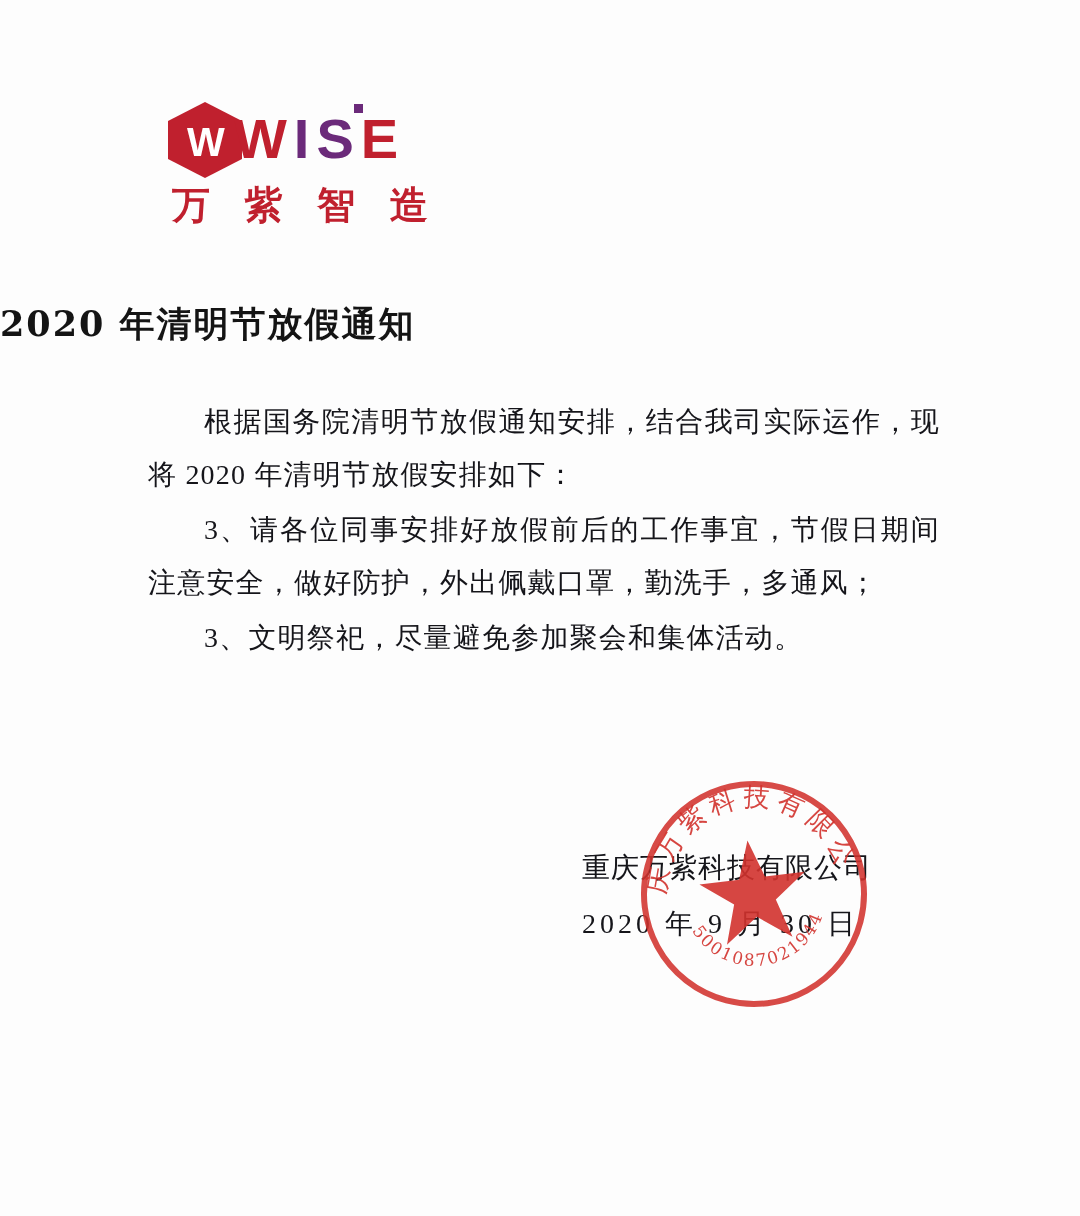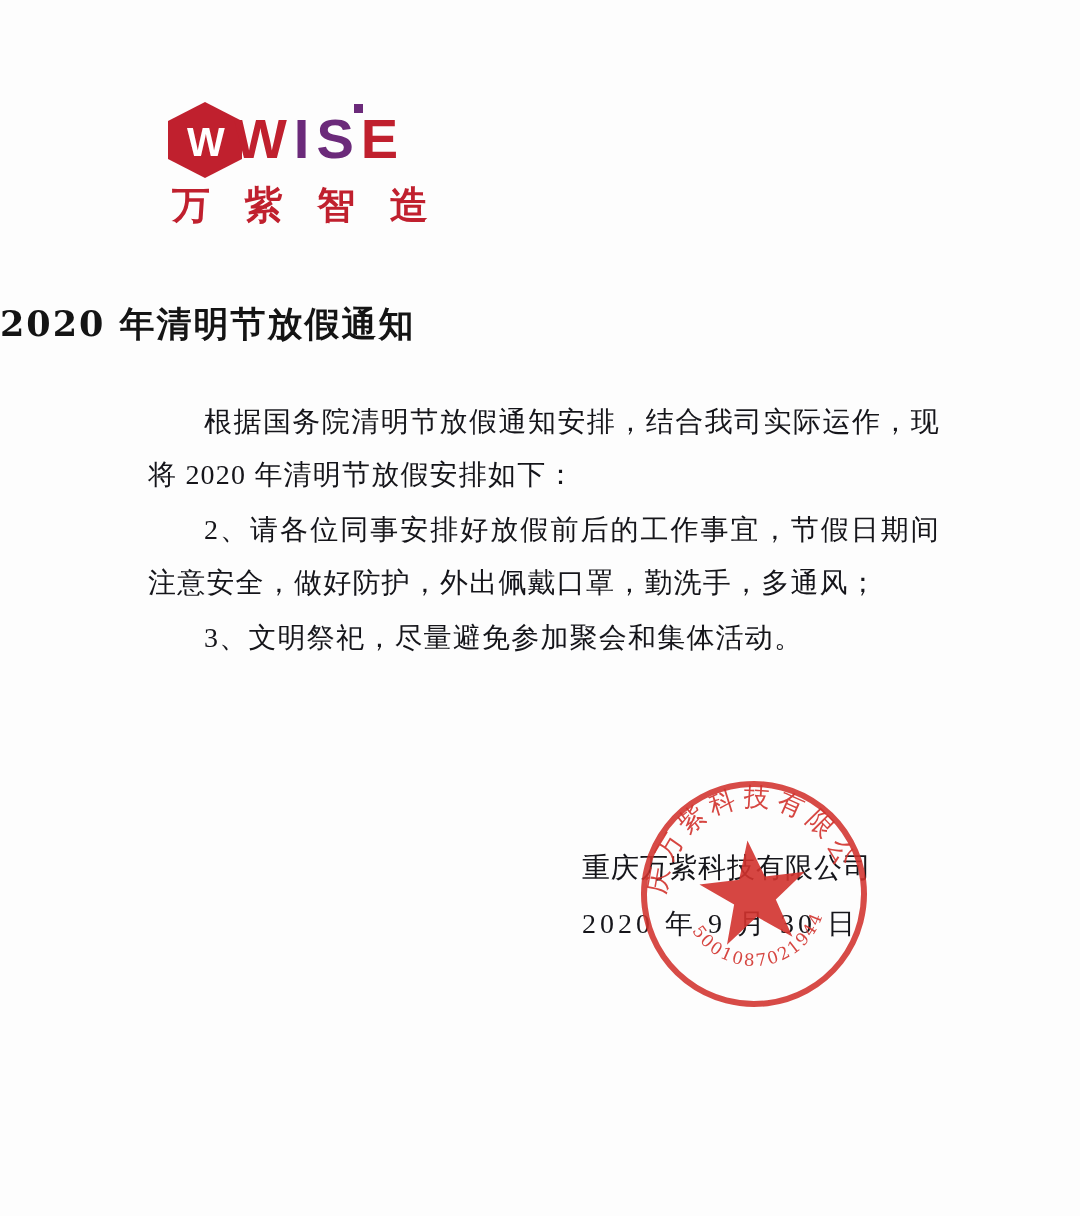--- a/index.html
+++ b/index.html
@@ -179,21 +179,21 @@
       </div>
       <div class="wm-dot"></div>
     </div>
     <div class="logo-cn">万 紫 智 造</div>
   </div>
 
   <h1 class="doc-title">2020 年清明节放假通知</h1>
 
   <div class="body-text">
     <p class="para indent">根据国务院清明节放假通知安排，结合我司实际运作，现将 2020 年清明节放假安排如下：</p>
-    <p class="para indent">2、请各位同事安排好放假前后的工作事宜，节假日期间注意安全，做好防护，外出佩戴口罩，勤洗手，多通风；</p>
+    <p class="para indent">3、请各位同事安排好放假前后的工作事宜，节假日期间注意安全，做好防护，外出佩戴口罩，勤洗手，多通风；</p>
     <p class="para indent">3、文明祭祀，尽量避免参加聚会和集体活动。</p>
   </div>
 
   <div class="sign-block">
     <div>重庆万紫科技有限公司</div>
     <div class="sign-date">2020 年 9 月 30 日</div>
   </div>
 
   <div class="seal">
     <svg width="232" height="232" viewBox="0 0 232 232" xmlns="http://www.w3.org/2000/svg">

